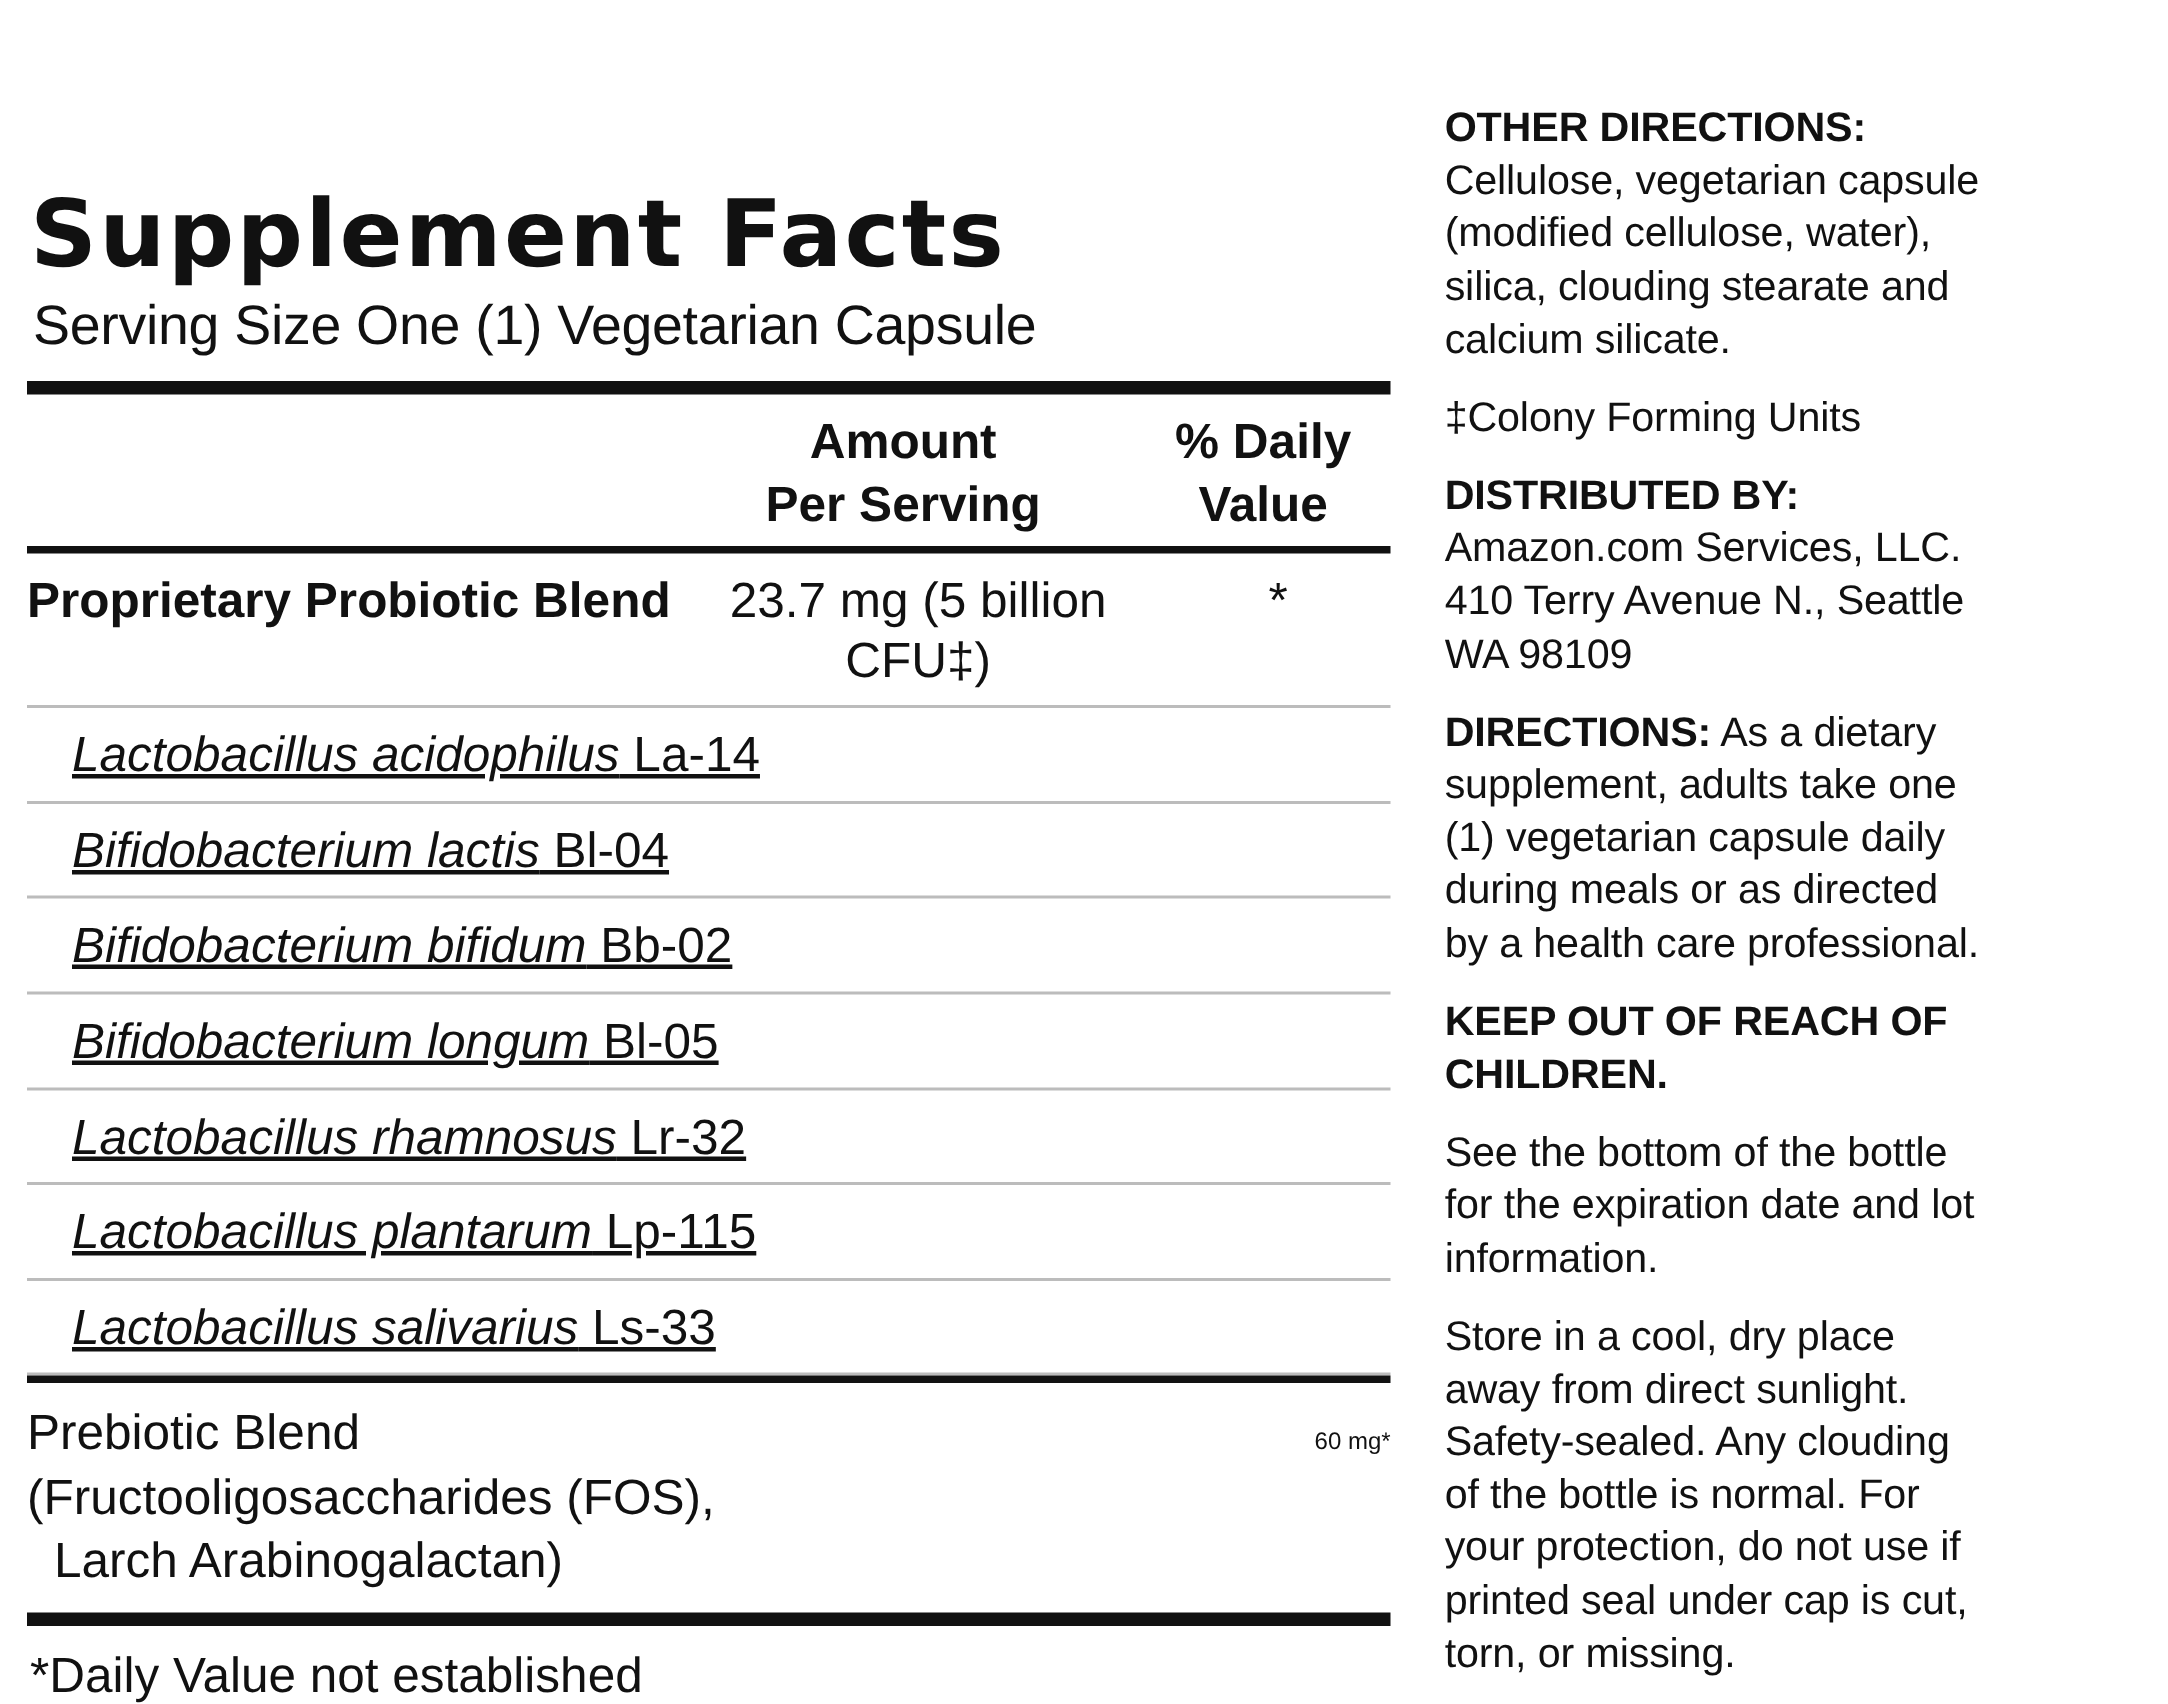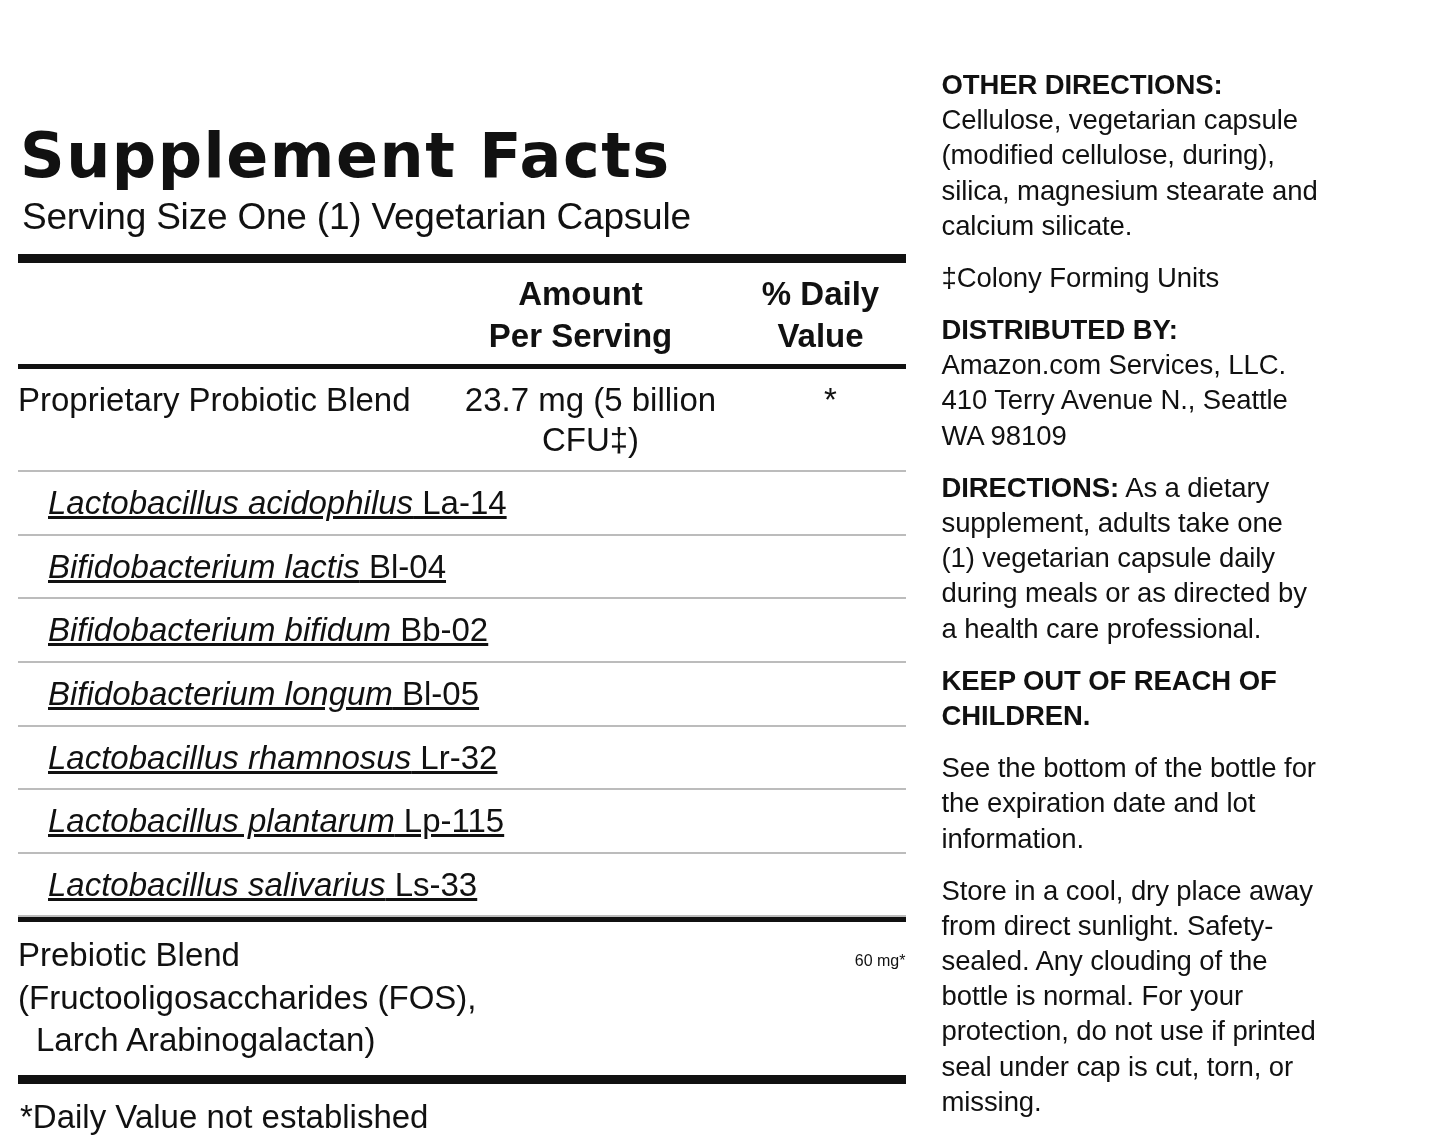--- a/index.html
+++ b/index.html
@@ -95,21 +95,21 @@
     text-align: center;
     font-size: 33px;
     line-height: 1.2;
   }
   .row .dval {
     width: 150px;
     text-align: center;
     font-size: 33px;
     line-height: 1.2;
   }
-  .row.blend .name { font-weight: normal; }
+  .row.blend .name { font-weight: bold; }
   .strain {
     padding-left: 34px;
     text-decoration: underline;
   }
   .strain .sp {
     font-style: italic;
   }
   .prebiotic-row {
     display: flex;
     align-items: baseline;
@@ -230,21 +230,21 @@
       </div>
 
     <div class="rule-thick" style="margin-top:14px"></div>
 
     <div class="footnote">*Daily Value not established</div>
   </div>
 
   <div class="info-panel">
 
     <p>
-      <b>OTHER DIRECTIONS:</b><span> Cellulose, vegetarian capsule (modified cellulose, during), silica, magnesium stearate and calcium silicate.</span>
+      <b>OTHER DIRECTIONS:</b><span> Cellulose, vegetarian capsule (modified cellulose, water), silica, clouding stearate and calcium silicate.</span>
     </p>
 
     <p>‡Colony Forming Units</p>
 
     <p>
       <b>DISTRIBUTED BY:</b><span> Amazon.com Services, LLC.</span><br>
       <span>410 Terry Avenue N., Seattle WA 98109</span>
     </p>
 
     <p>

